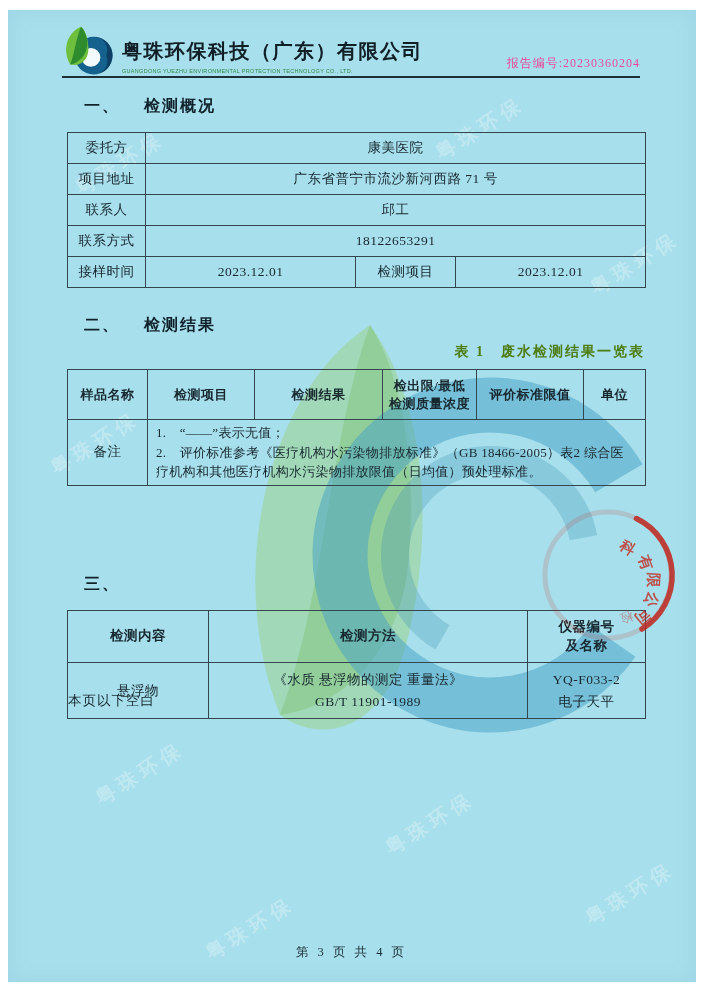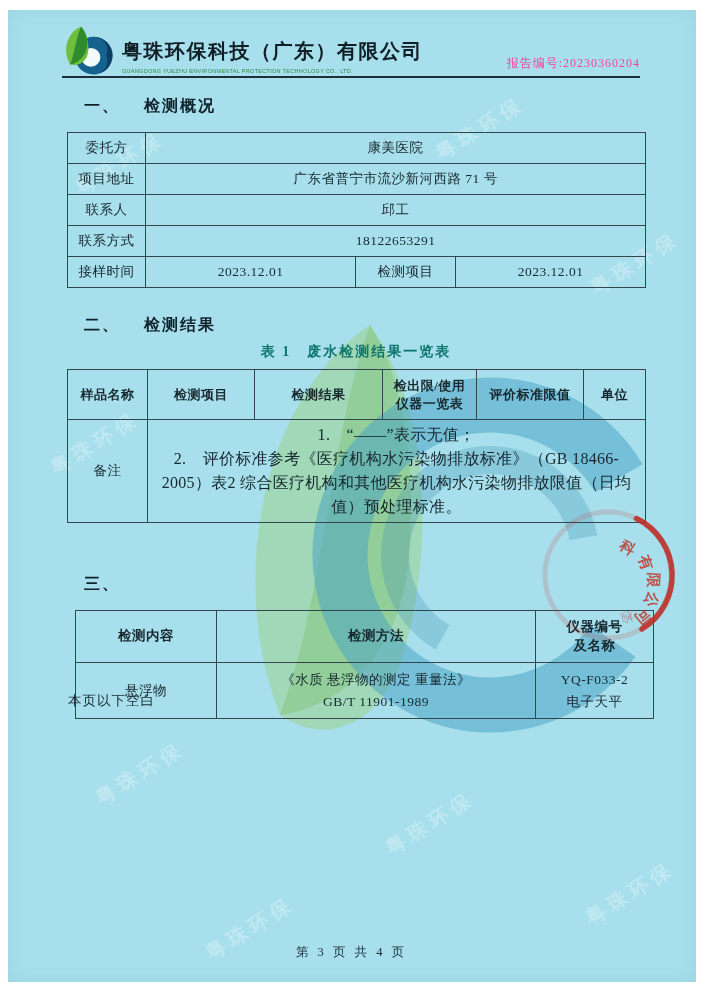--- a/index.html
+++ b/index.html
@@ -38,31 +38,31 @@
 
   
   table { border-collapse:collapse; table-layout:fixed; background:transparent; }
   td { border:1px solid #33454d; text-align:center; vertical-align:middle;
        font-size:13.5px; color:#17282f; padding:2px 4px; letter-spacing:0.5px; }
 
   .tbl1 { position:absolute; left:67px; top:132px; width:578px;border-radius:16px; }
   .tbl1 td { height:31px; }
 
   .tbl-caption { position:absolute; left:67px; top:343px; width:578px;
-                 text-align:center; font-size:14px; font-weight:bold;
-                 letter-spacing:2px; color:#0f766e; }
+                 text-align:right; font-size:14px; font-weight:bold;
+                 letter-spacing:2px; color:#4d7c0f; }
 
   .tbl2 { position:absolute; left:67px; top:369px; width:578px; }
   .tbl2 .hdr td { height:50px; font-weight:bold; font-size:13px; line-height:1.35; }
   .tbl2 .data td { height:60px; }
   .tbl2 .remark td { height:58px; }
-  .tbl2 .remark .remark-body { text-align:center; font-size:16px; line-height:1.5;
+  .tbl2 .remark .remark-body { text-align:left; font-size:13px; line-height:1.5;
                                padding:3px 8px; letter-spacing:0.3px; }
 
-  .tbl3 { position:absolute; left:67px; top:610px; width:578px;margin-left:8px; }
+  .tbl3 { position:absolute; left:67px; top:610px; width:578px; }
   .tbl3 .hdr td { height:52px; font-weight:bold; line-height:1.4; }
   .tbl3 .data td { height:56px; line-height:1.6; }
 
   .blank-note { position:absolute; left:68px; top:692px; font-size:13.5px;
                 letter-spacing:1px; color:#17282f; }
   .page-footer { position:absolute; left:0; top:944px; width:703px; text-align:center;
                  font-size:12.5px; letter-spacing:3px; color:#1a2b33; }
 
   .two-line { line-height:1.55; }
 </style>
@@ -156,21 +156,21 @@
           <col style="width:128px">
           <col style="width:94px">
           <col style="width:107px">
           <col style="width:62px">
         </colgroup>
       <tbody>
           <tr class="hdr">
         <td>样品名称</td>
         <td>检测项目</td>
         <td>检测结果</td>
-        <td>检出限/使用仪器一览表</td>
+        <td>检出限/最低检测质量浓度</td>
         <td>评价标准限值</td>
         <td>单位</td>
       </tr>
       <tr class="remark">
         <td>备注</td>
         <td colspan="5" class="remark-body">
           <div>1.　“——”表示无值；</div>
           <div>2.　评价标准参考《医疗机构水污染物排放标准》（GB 18466-2005）表2 综合医疗机构和其他医疗机构水污染物排放限值（日均值）预处理标准。</div>
         </td>
       </tr>

